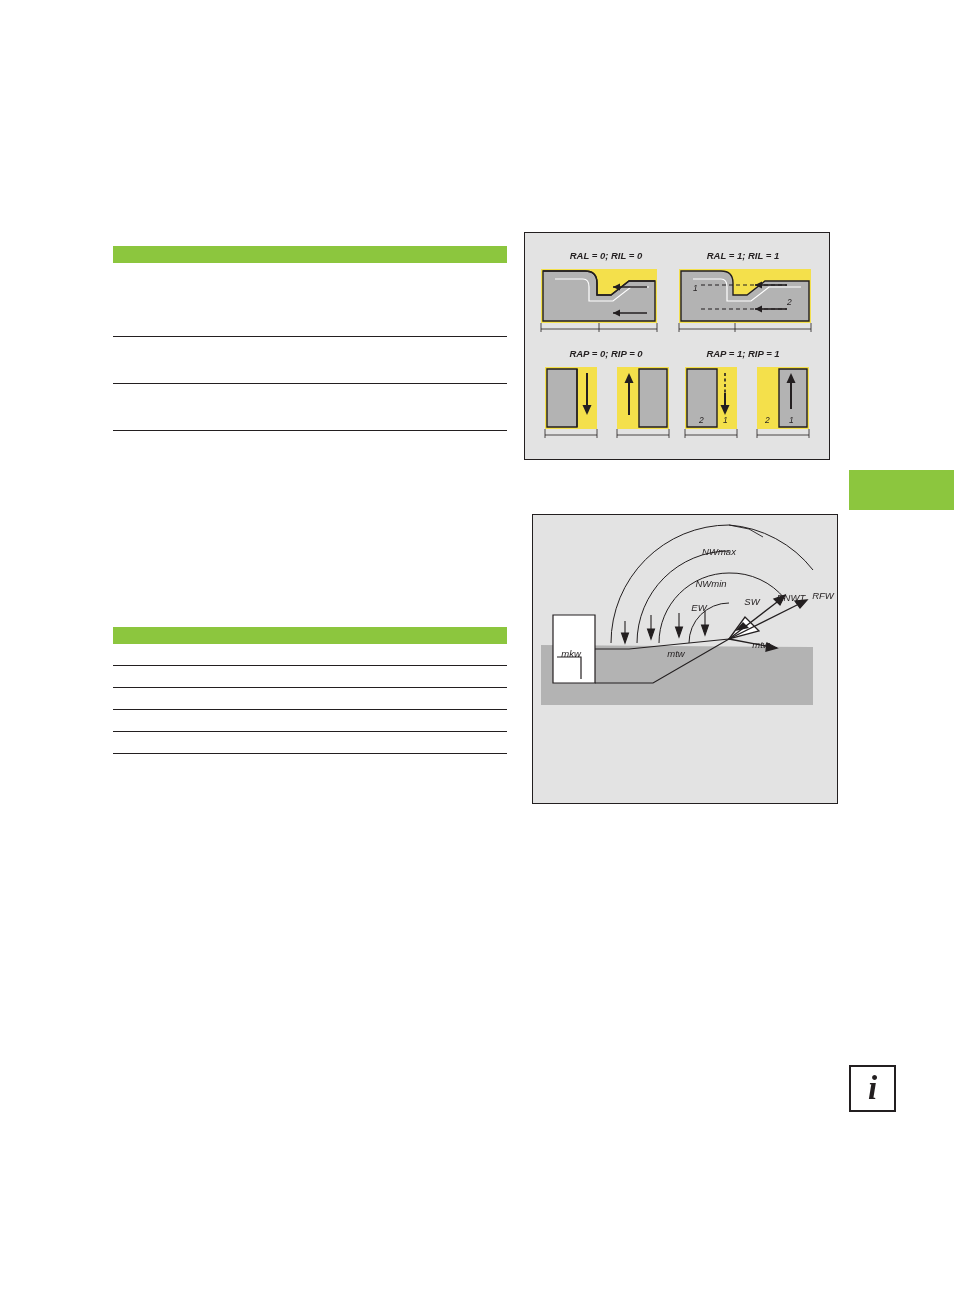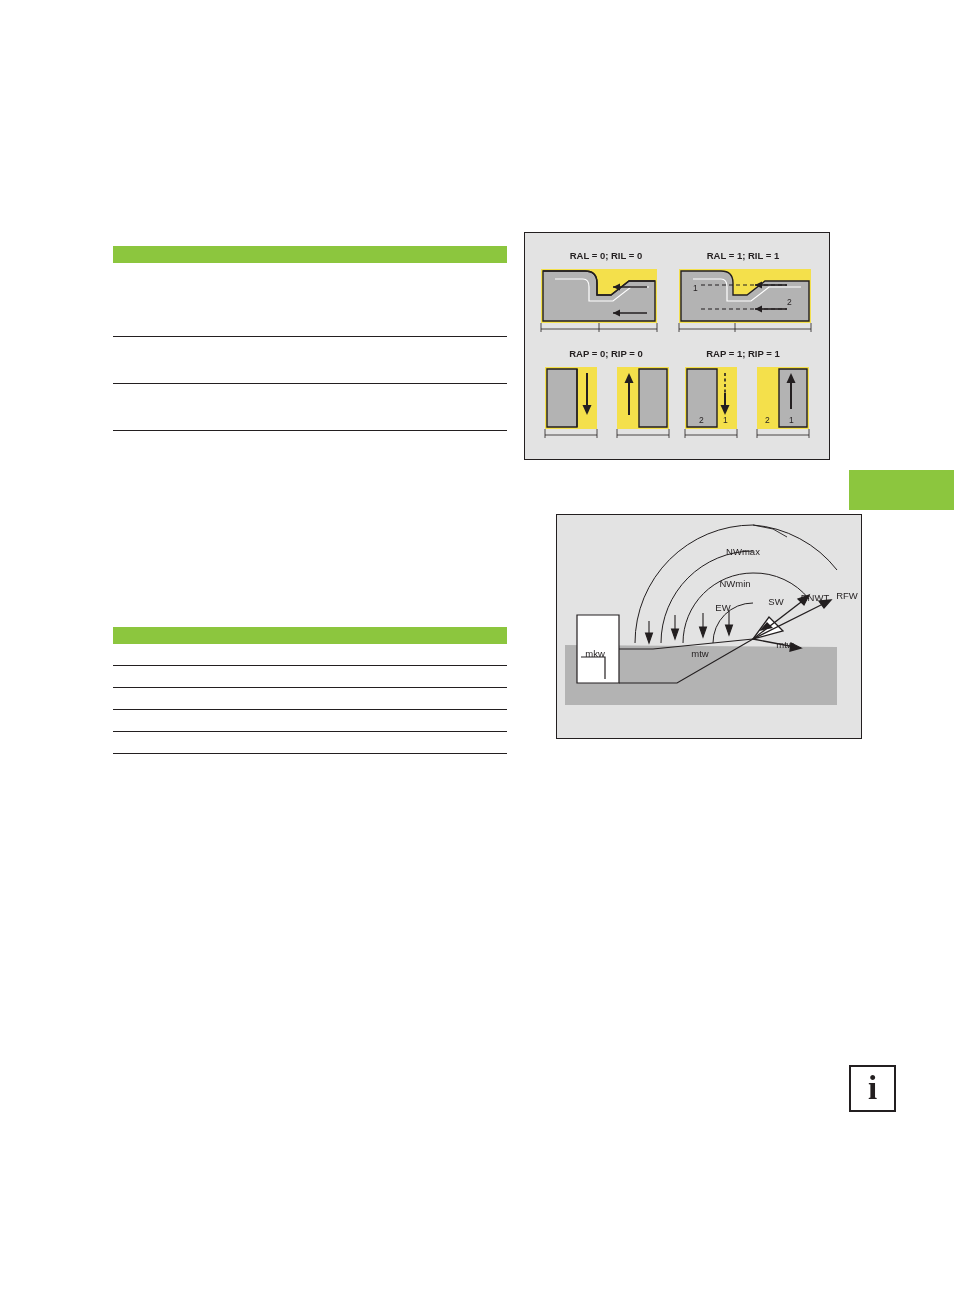--- a/index.html
+++ b/index.html
@@ -10,20 +10,21 @@
   body {
     width: 954px;
     height: 1308px;
     position: relative;
     font-family: "Liberation Sans", sans-serif;
     overflow: hidden;
   }
   .page {
     position: absolute;
     inset: 0;
+    font-style: italic;
   }
 
   
   .table-block {
     position: absolute;
     left: 113px;
     width: 394px;
   }
   #table-1 { top: 246px; }
   #table-2 { top: 627px; }
@@ -64,24 +65,24 @@
     border: 1px solid #231f20;
     box-sizing: border-box;
   }
   #figure-1 {
     left: 524px;
     top: 232px;
     width: 306px;
     height: 228px;
   }
   #figure-2 {
-    left: 556px;
+    left: 532px;
     top: 514px;
     width: 306px;
-    height: 225px;
+    height: 290px;
   }
 
   
   .thumb-tab {
     position: absolute;
     left: 849px;
     top: 470px;
     width: 105px;
     height: 40px;
     background: #8cc63e;

